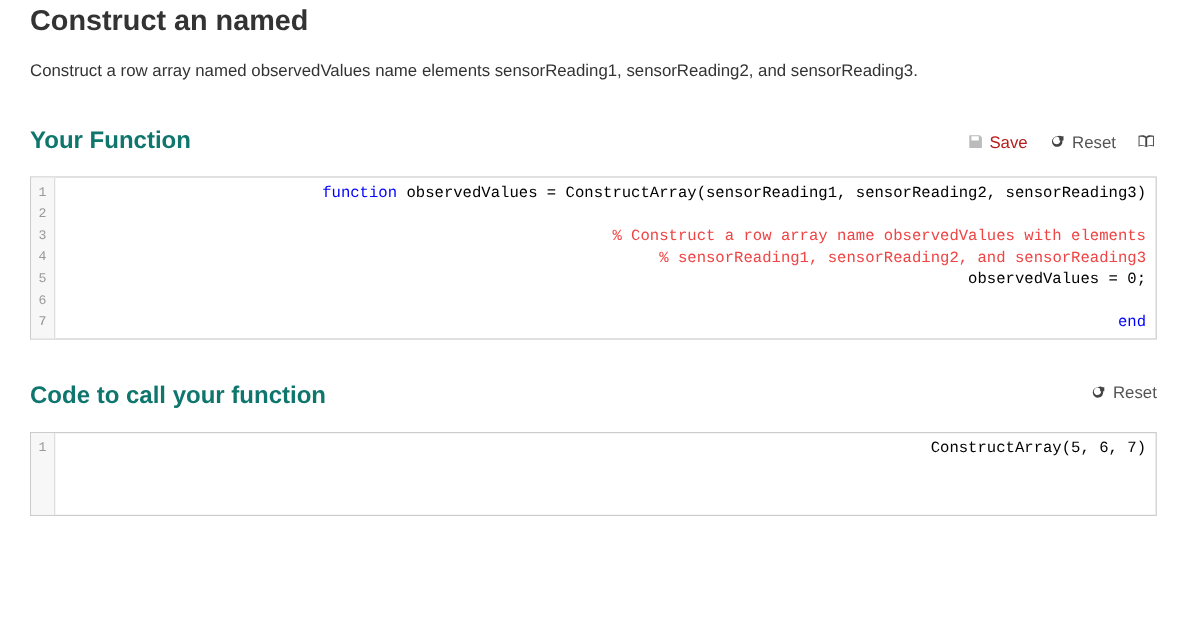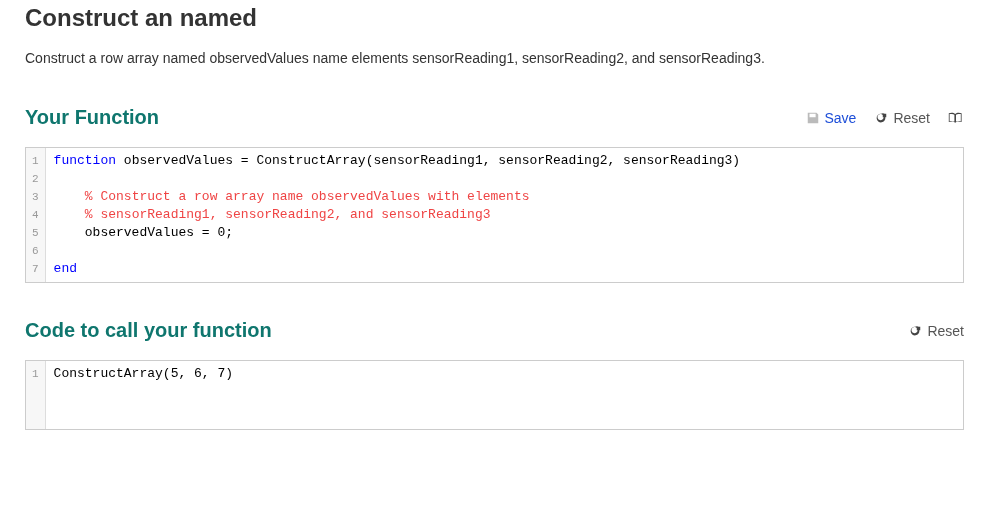--- a/index.html
+++ b/index.html
@@ -40,21 +40,21 @@
       gap: 18px;
       color: #555;
       font-size: 14px;
     }
     .toolbar-item {
       display: flex;
       align-items: center;
       gap: 5px;
       cursor: pointer;
     }
-    .save-disabled { color: #1d4ed8; padding-left: 32px; }
+    .save-disabled { color: #b91c1c; padding-left: 32px; }
     .code-editor {
       border: 1px solid #ccc;
       display: flex;
       font-family: Consolas, Monaco, 'Courier New', monospace;
       font-size: 13px;
       line-height: 18px;
       background: #fff;
       margin-bottom: 36px;
     }
     .gutter {
@@ -65,29 +65,30 @@
       border-right: 1px solid #ddd;
       user-select: none;
       font-size: 11px;
     }
     .gutter-line { height: 18px; padding: 0 2px; }
     .code-area {
       flex: 1;
       padding: 4px 8px;
       white-space: pre;
       overflow: hidden;
+      text-align: right;
     }
     .code-line { height: 18px; }
     .tok-keyword { color: #0000ff; }
     .tok-comment { color: #ef4444; }
     .tok-plain { color: #000; }
     .second-section-header {
       display: flex;
       justify-content: space-between;
-      align-items: center;
+      align-items: flex-start;
       margin-bottom: 18px;
     }
     .caller-editor {
       border: 1px solid #ccc;
       display: flex;
       font-family: Consolas, Monaco, 'Courier New', monospace;
       font-size: 13px;
       line-height: 18px;
       background: #fff;
       min-height: 70px;

